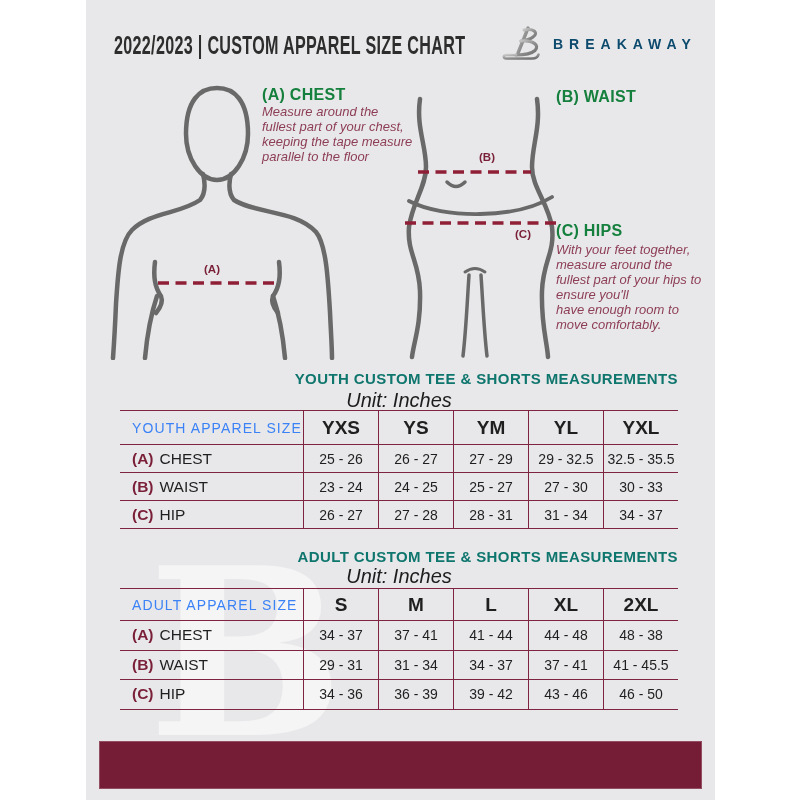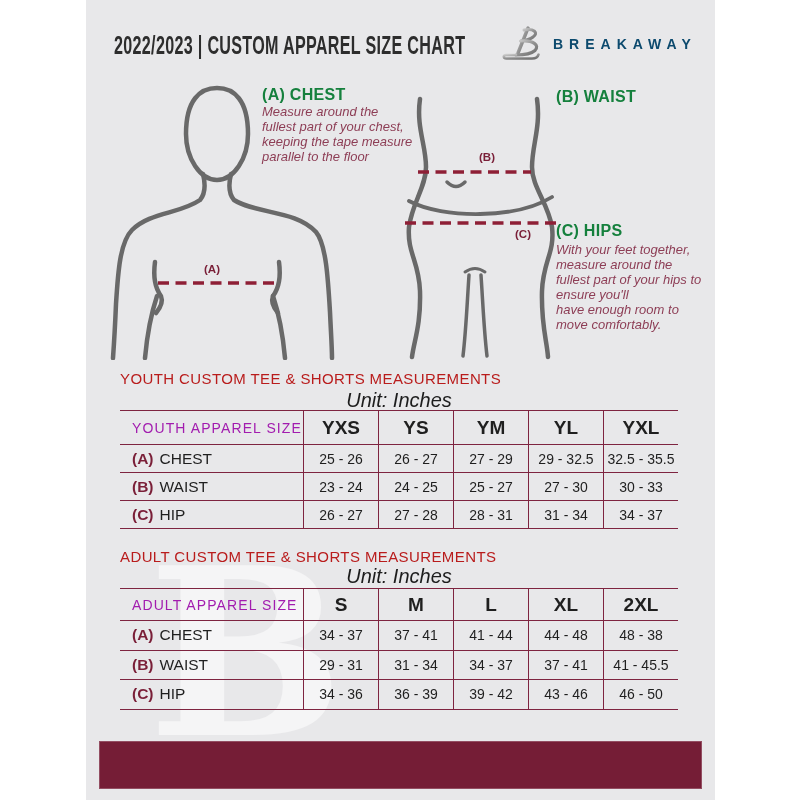--- a/index.html
+++ b/index.html
@@ -15,31 +15,31 @@
 
   
   .watermark{left:148px;top:538px;font-family:"DejaVu Serif",serif;font-weight:bold;font-size:232px;line-height:232px;color:rgba(255,255,255,.55);user-select:none;}
 
   
   .guide-h{font-size:16px;font-weight:bold;color:#15803d;letter-spacing:.3px;white-space:nowrap;}
   .guide-p{font-size:13px;font-style:italic;color:#8d3d55;line-height:15px;white-space:pre-line;}
   .marker{font-size:11.5px;font-weight:bold;color:#7a1f38;}
 
   
-  .sec-title{left:120px;width:558px;text-align:left;font-size:15px;font-weight:normal;color:#b91c1c;letter-spacing:.4px;}
+  .sec-title{left:120px;width:558px;text-align:right;font-size:15px;font-weight:bold;color:#0f766e;letter-spacing:.4px;}
   .sec-unit{left:120px;width:558px;text-align:center;font-size:20px;font-style:italic;color:#1d1d1d;}
 
   
   .tbl{display:grid;grid-template-columns:183px 75px 75px 75px 75px 75px;border-top:1.5px solid #7e2440;border-bottom:1.5px solid #7e2440;}
   .tbl.youth{left:120px;top:410px;grid-template-rows:33px 28px 28px 28px;}
   .tbl.adult{left:120px;top:588px;grid-template-rows:31px 29.5px 29.5px 29.5px;}
   .c{display:flex;align-items:center;justify-content:center;font-size:14px;color:#1f1f1f;}
   .c.vl{border-left:1.5px solid #7e2440;}
   .c.bt{border-top:1.5px solid #7e2440;}
-  .c.lblh{justify-content:flex-start;padding-left:12px;font-size:14px;letter-spacing:1.1px;color:#a21caf;}
+  .c.lblh{justify-content:flex-start;padding-left:12px;font-size:14px;letter-spacing:1.1px;color:#3b82f6;}
   .c.szh{font-weight:bold;font-size:19px;}
   .c.rowlbl{justify-content:flex-start;padding-left:12px;font-size:15.5px;gap:6px;}
   .c.rowlbl b{color:#7a1f38;}
 
   
   .footer-bar{left:99px;top:741px;width:603px;height:48px;background:#751d36;box-shadow:inset 0 0 0 1px rgba(255,255,255,.22);}
 
   svg{display:block;}
 </style>
 </head>

